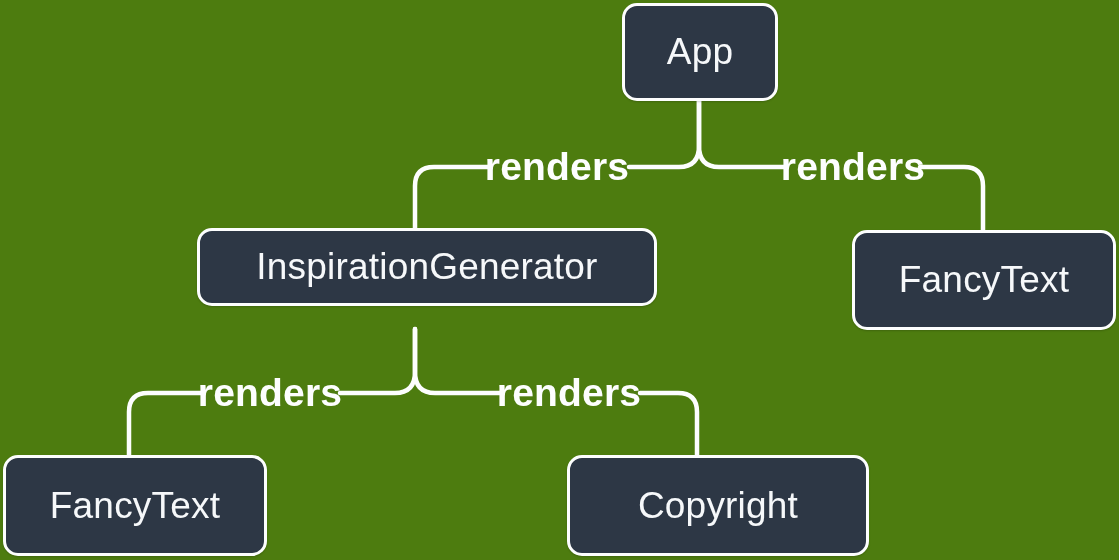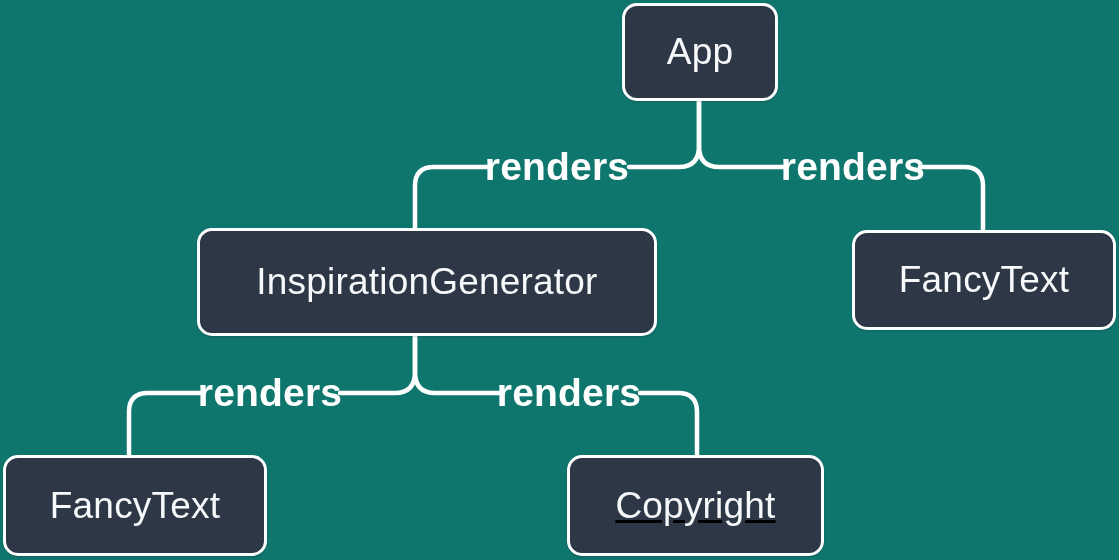--- a/index.html
+++ b/index.html
@@ -6,21 +6,21 @@
     margin: 0;
     padding: 0;
   }
   body {
     font-family: "Liberation Sans", sans-serif;
   }
   .canvas {
     position: relative;
     width: 1119px;
     height: 560px;
-    background: #0f766e;
+    background: #4d7c0f;
     overflow: hidden;
   }
   .edges-svg {
     position: absolute;
     left: 0;
     top: 0;
     width: 1119px;
     height: 560px;
     display: block;
   }
@@ -42,24 +42,24 @@
     box-shadow: 0 1px 2px rgba(0,0,0,0.18);
   }
   .node .label {
     color: #F6F8FA;
     font-size: 37px;
     font-weight: 400;
     letter-spacing: 0.2px;
     white-space: nowrap;
   }
   .node-app        { left: 622px; top: 3px;   width: 156px; height: 98px;  }
-  .node-ig         { left: 197px; top: 228px; width: 460px; height: 108px; }
+  .node-ig         { left: 197px; top: 228px; width: 460px; height: 78px; }
   .node-ft-top     { left: 852px; top: 230px; width: 264px; height: 100px; }
   .node-ft-bottom  { left: 3px;   top: 455px; width: 264px; height: 101px; }
-  .node-copyright  { left: 567px; top: 455px; width: 257px; height: 101px; text-decoration: underline; }
+  .node-copyright  { left: 567px; top: 455px; width: 302px; height: 101px; }
   .edge-label {
     position: absolute;
     transform: translate(-50%, -50%);
     color: #FDFEFE;
     font-size: 39px;
     font-weight: 600;
     letter-spacing: 0.2px;
     white-space: nowrap;
   }
   .edge-label-1 { left: 557px; top: 167px; }

